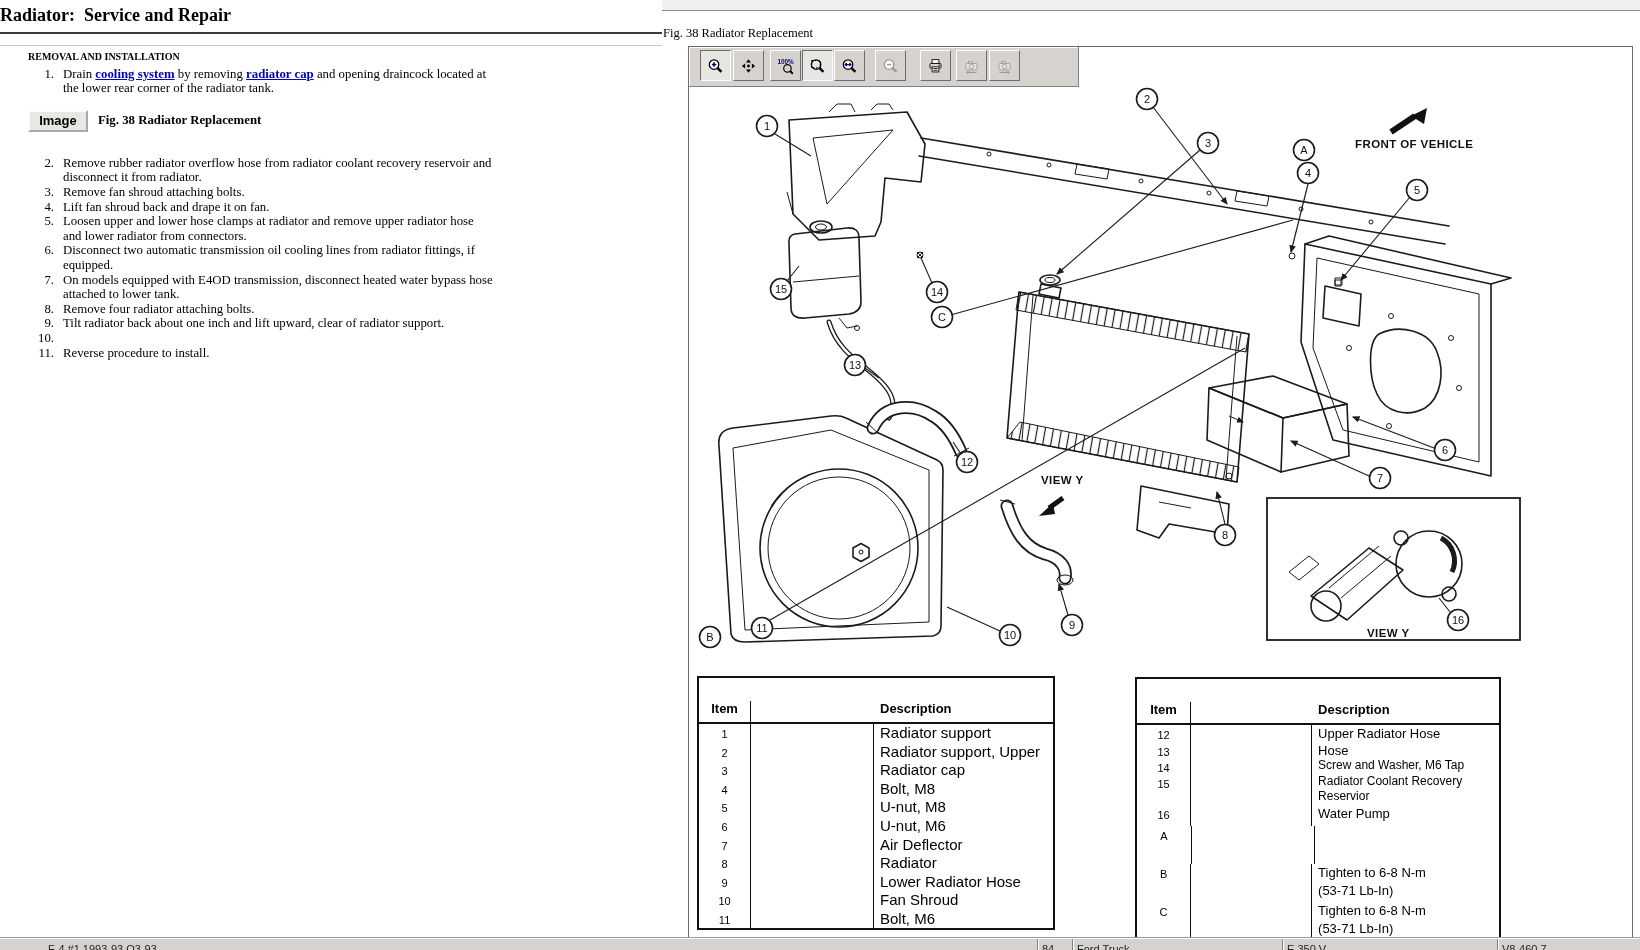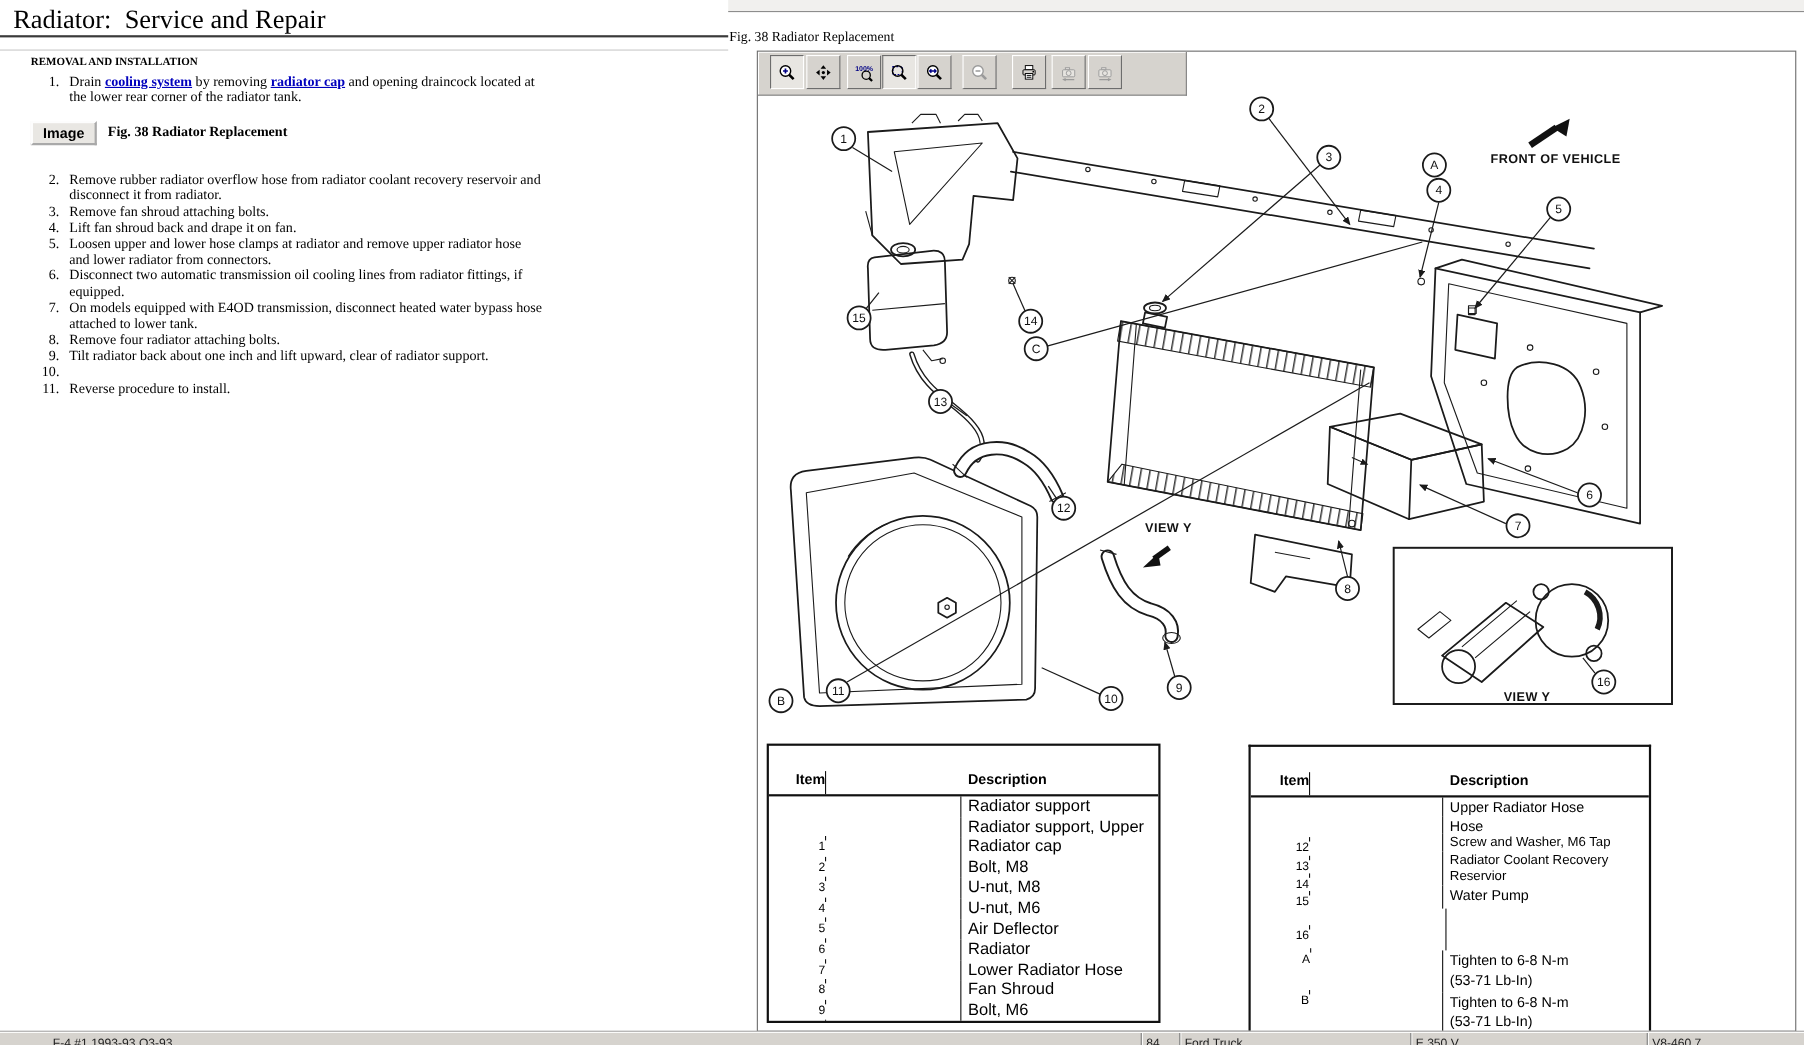--- a/index.html
+++ b/index.html
@@ -1,20 +1,20 @@
 <!DOCTYPE html>
 <html><head>
 <meta charset="utf-8">
 <style>
   html,body{margin:0;padding:0;}
   .page{position:relative;width:1640px;height:950px;background:#ffffff;overflow:hidden;
         font-family:"Liberation Serif",serif;color:#000;}
 
   
-  .page-title{position:absolute;left:12px;top:5px;font-size:24px;white-space:pre;}
+  .page-title{position:absolute;left:0;top:5px;font-size:18px;white-space:pre;font-weight:bold;}
   .title-rule{position:absolute;left:0;top:32px;width:662px;border-top:2px solid #3a3a3a;}
   .title-rule2{position:absolute;left:0;top:45px;width:662px;border-top:1px solid #c9c9c9;}
   .right-top-band{position:absolute;left:662px;top:0;width:978px;height:10px;background:#f1f0ee;border-bottom:1px solid #8d8d8d;}
   .fig-title{position:absolute;left:663px;top:26px;font-size:12.5px;}
 
   
   .left-content{position:absolute;left:28px;top:50px;width:480px;font-size:12.8px;line-height:14.6px;}
   .sec-head{font-weight:bold;font-size:10px;margin-bottom:2px;}
   .step{display:flex;}
   .step .n{width:26px;text-align:right;padding-right:9px;flex:none;}
@@ -41,21 +41,21 @@
   .ml10{margin-left:10px}.ml14{margin-left:14px}.ml5{margin-left:5px}
 
   .diagram{position:absolute;left:0;top:39px;}
 
   
   .parts-table{position:absolute;box-sizing:border-box;border:2px solid #111;background:#fff;
                font-family:"Liberation Sans",sans-serif;overflow:hidden;}
   .pt-left{left:8px;top:629px;width:358px;height:254px;}
   .pt-right{left:446px;top:630px;width:366px;height:261px;border-bottom:none;}
   .pt-head{display:flex;height:44px;border-bottom:2px solid #111;align-items:flex-end;}
-  .col-item{box-sizing:border-box;border-right:1px solid #111;text-align:right;margin-top:36px;}
+  .col-item{box-sizing:border-box;border-right:1px solid #111;text-align:center;}
   .col-mid{box-sizing:border-box;border-right:1px solid #111;}
   .pt-left .col-item{width:53px;} .pt-left .col-mid{width:125px;} .pt-left .col-desc{width:176px;}
   .pt-right .col-item{width:55px;} .pt-right .col-mid{width:123px;} .pt-right .col-desc{width:184px;}
   .h-item{font-weight:bold;font-size:13px;padding-bottom:6px;}
   .h-desc{font-weight:bold;font-size:13px;padding:0 0 6px 6px;}
   .pt-row{display:flex;}
   .pt-row .ci{font-size:11px;padding-top:4px;}
   .pt-row .cd{padding-left:6px;white-space:pre-line;}
   .pt-left .pt-row{height:18.6px;}
   .pt-left .cd{font-size:15px;line-height:18.6px;}

